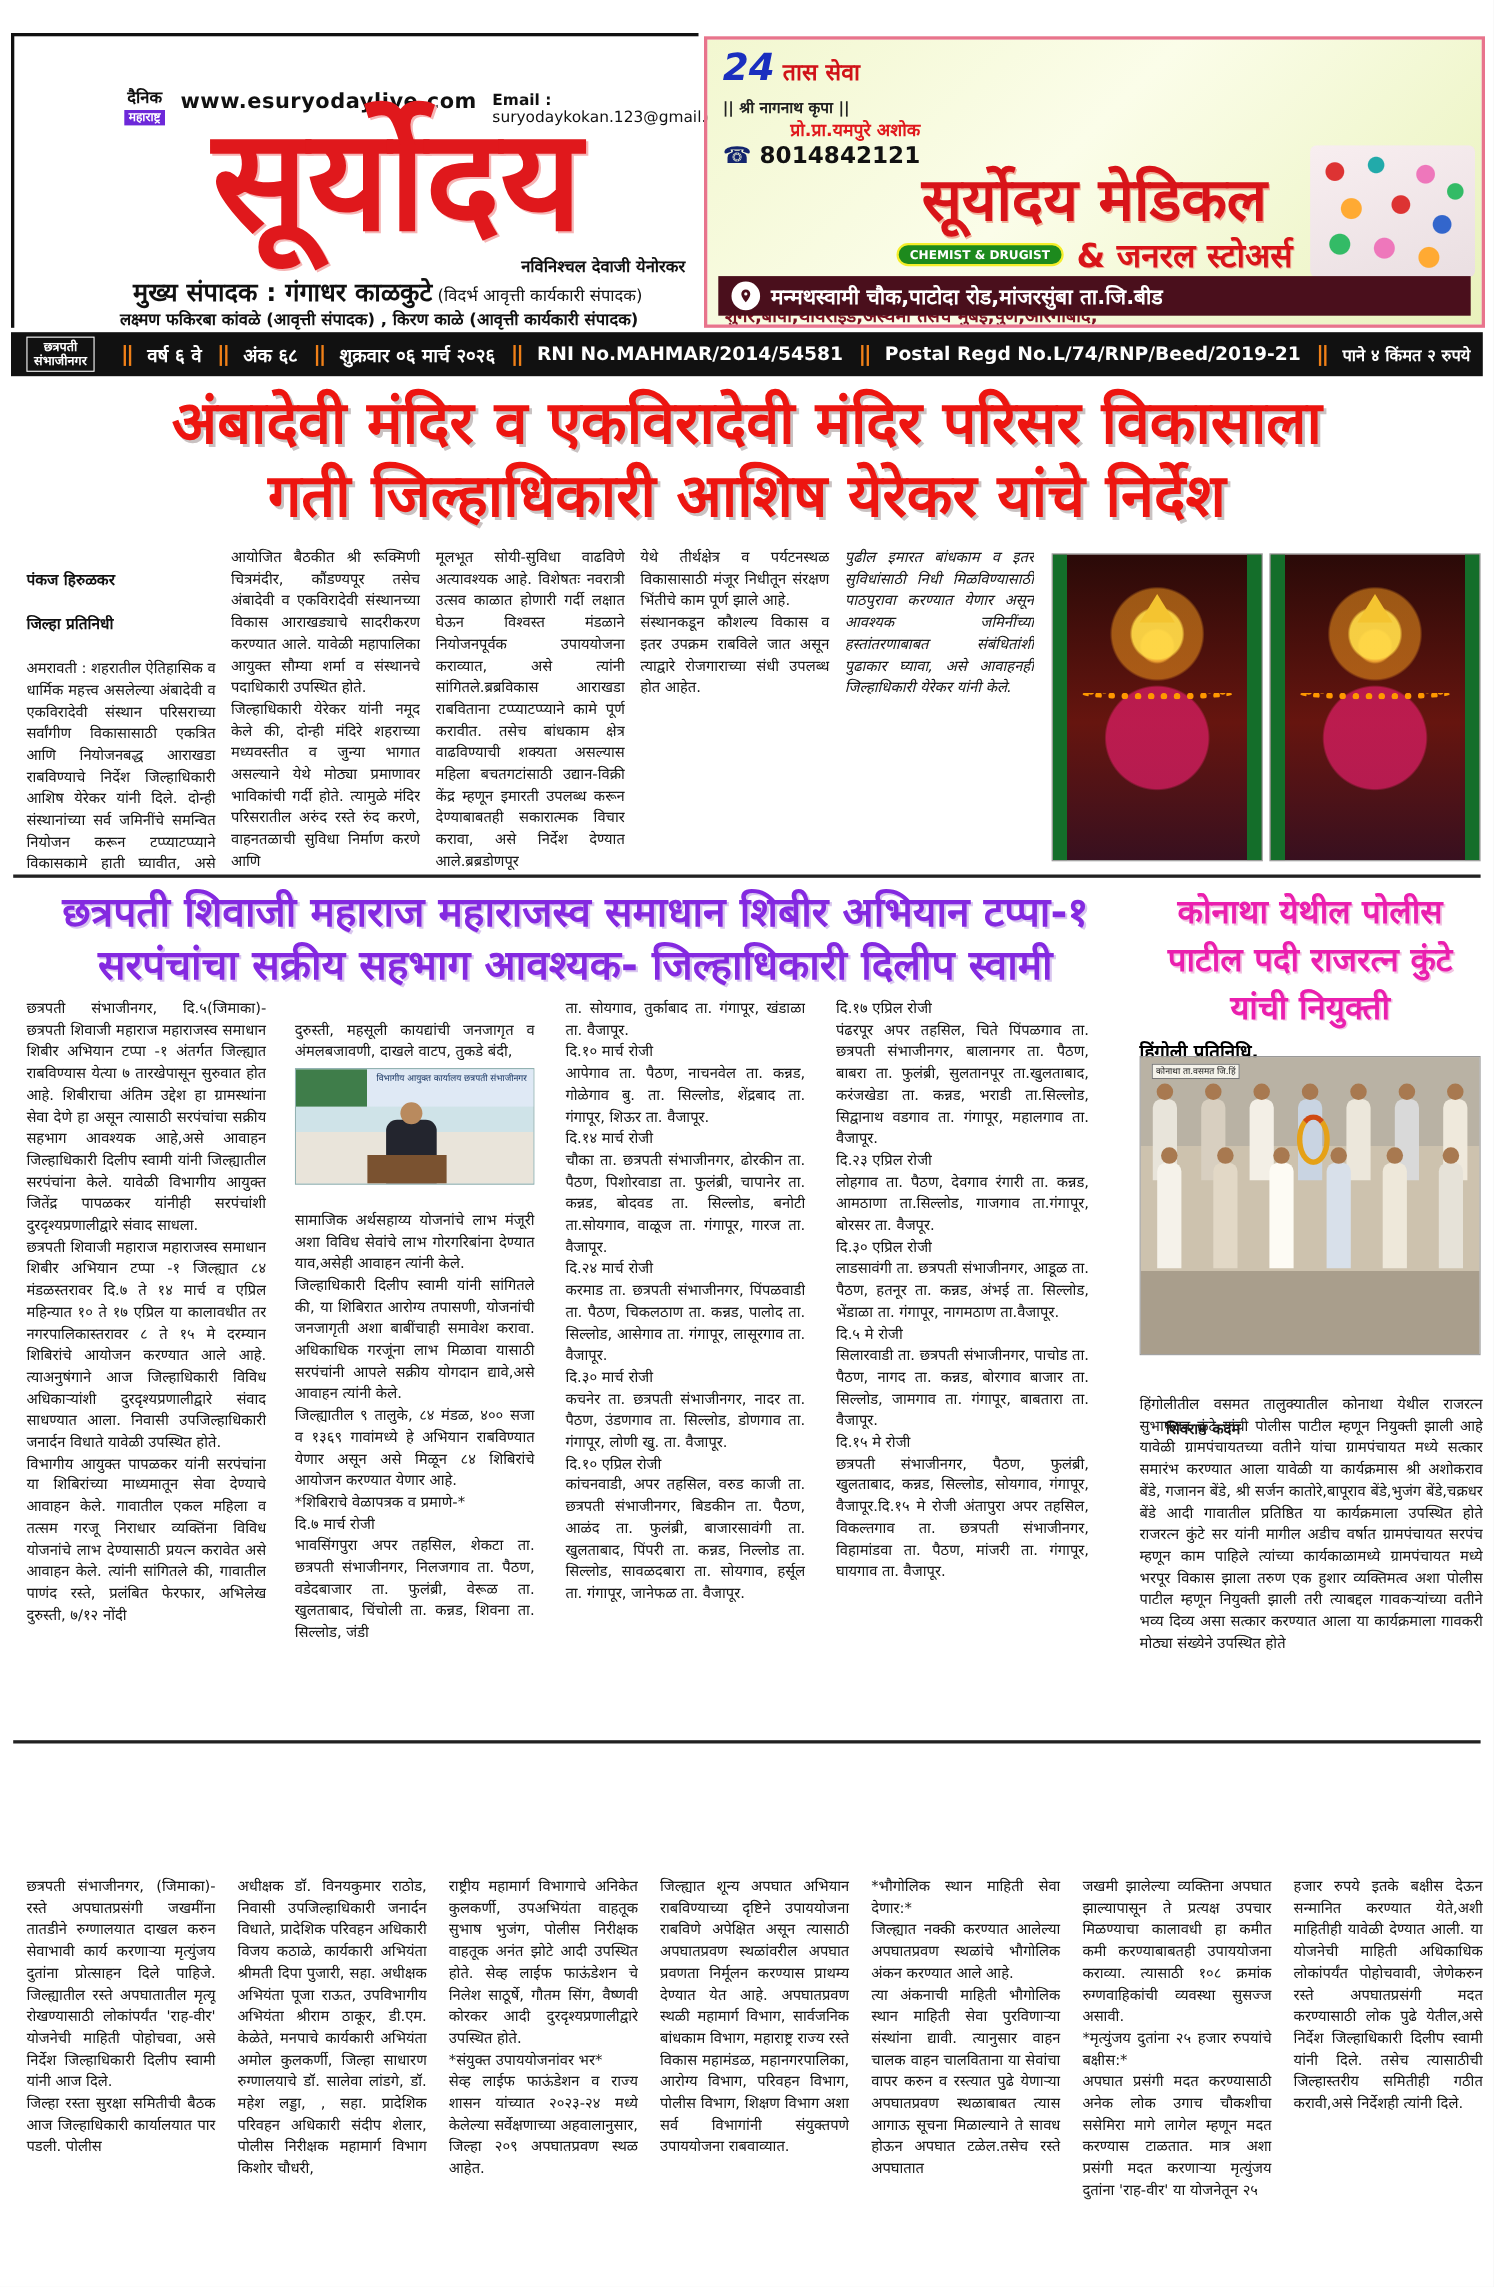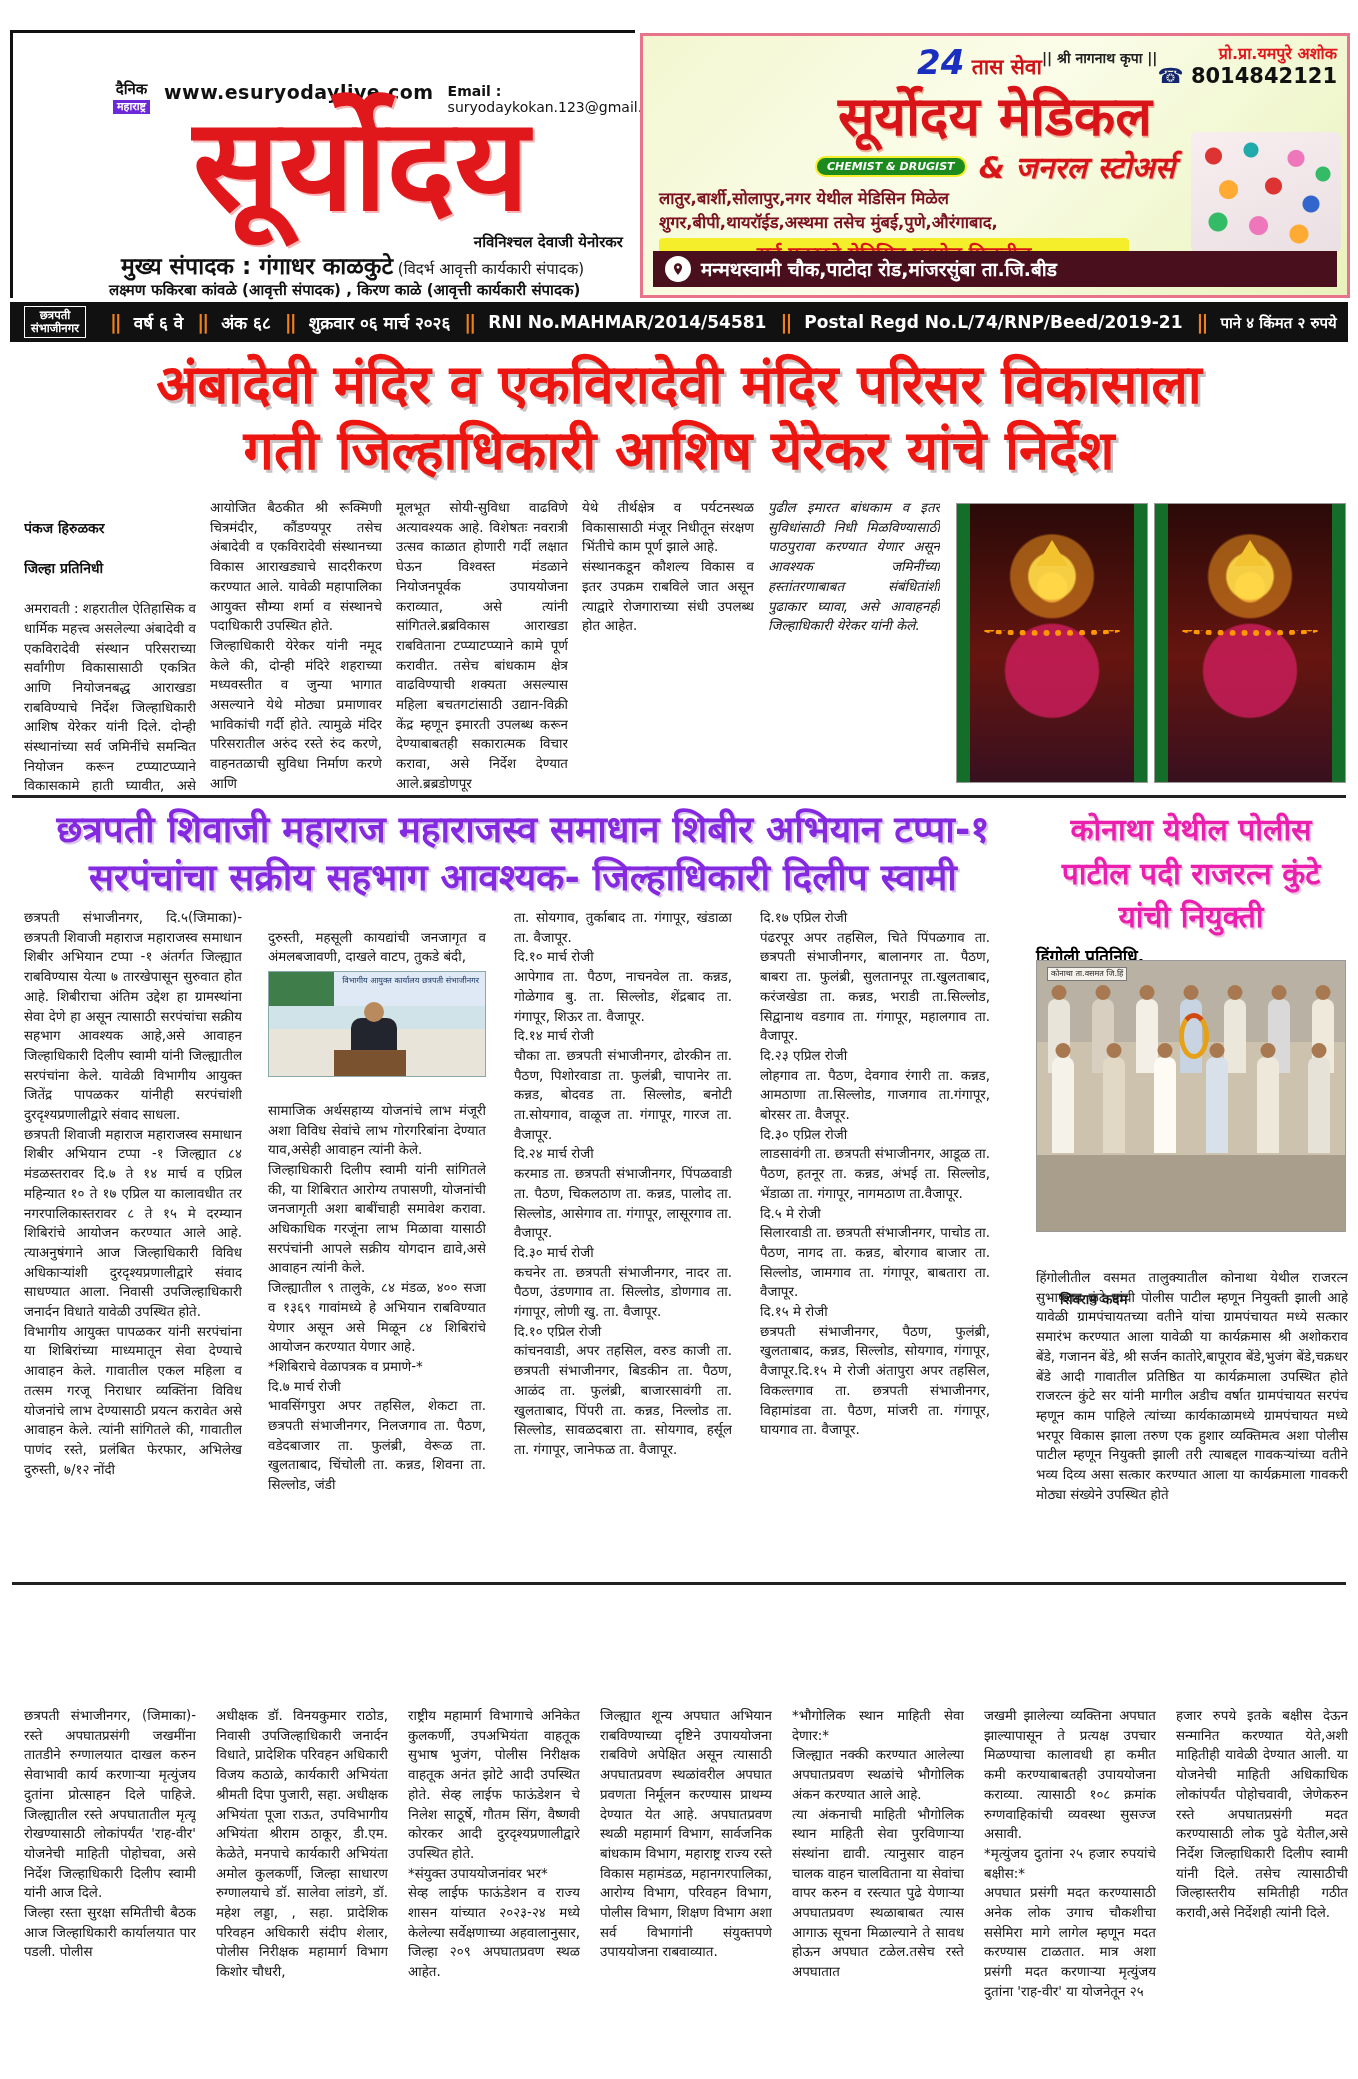--- a/index.html
+++ b/index.html
@@ -15,30 +15,30 @@
   .email-line { font-size:14px; color:#111; padding-top:2px; }
   .email-line b { font-weight:bold; }
   .logo { position:absolute; left:78px; top:52px; width:540px; text-align:center; font-size:128px; font-weight:bold; color:#e0181c; line-height:1.25; text-shadow:2px 2px 0 #f5b5b5; }
   .exec-editor { position:absolute; right:12px; top:198px; font-size:15px; font-weight:bold; color:#111; }
   .chief-editor { position:absolute; left:108px; top:216px; width:510px; font-size:15px; color:#111; white-space:nowrap; }
   .chief-editor .big { font-size:23px; font-weight:bold; }
   .editors-line { position:absolute; left:96px; top:246px; width:530px; font-size:15px; font-weight:bold; color:#111; white-space:nowrap; }
 
   
   .ad { position:absolute; left:640px; top:33px; width:710px; height:265px; border:3px solid #e8748c; background:linear-gradient(135deg,#f2f7d0 0%,#fbfde9 45%,#e9f2bc 100%); overflow:hidden; }
-  .ad-row1 { display:flex; justify-content:flex-end; align-items:flex-start; padding:6px 10px 0 14px; }
+  .ad-row1 { display:flex; justify-content:flex-end; align-items:flex-start; padding:6px 10px 0 14px;flex-direction:column; }
   .ad-service { font-size:21px; font-weight:bold; color:#d01218; }
   .ad-service .n24 { font-size:34px; color:#1a2fbf; font-style:italic; }
   .ad-blessing { font-size:14px; font-weight:bold; color:#222; padding-top:6px; }
   .ad-right { text-align:right; }
   .ad-prop { font-size:16px; font-weight:bold; color:#e0181c; }
   .ad-phone { font-size:21px; font-weight:bold; color:#111; }
   .ad-phone .ph-ic { color:#13256e; }
   .ad-title { text-align:center; font-size:54px; font-weight:bold; color:#d81419; line-height:1.0; margin-top:2px; text-shadow:1px 2px 0 #f0b09a; }
-  .ad-row2 { display:flex; justify-content:center; align-items:center; gap:12px; margin-top:2px;font-style:italic; }
+  .ad-row2 { display:flex; justify-content:center; align-items:center; gap:12px; margin-top:2px; }
   .ad-badge { background:#1d8a1d; color:#fff; font-size:11px; font-weight:bold; border:2px solid #f5ee2a; border-radius:12px; padding:2px 10px; }
   .ad-subtitle { font-size:30px; font-weight:bold; color:#d81419; text-shadow:1px 1px 0 #f0b09a; }
   .ad-line { text-align:left; padding-left:16px; font-size:16.5px; font-weight:bold; color:#7a1020; line-height:1.45; }
   .ad-banner { margin:3px 14px 0 16px; width:470px; background:#f5ee2a; color:#d81419; font-size:20px; font-weight:bold; text-align:center; border-radius:4px; padding:2px 0; }
   .ad-address { position:absolute; left:10px; right:10px; bottom:8px; background:#4a0f1c; color:#fff; font-size:19px; font-weight:bold; display:flex; align-items:center; gap:10px; padding:5px 12px; }
   .pin-circle { width:26px; height:26px; border-radius:50%; background:#fff; display:flex; align-items:center; justify-content:center; flex:0 0 auto; }
   .pills { position:absolute; right:6px; top:96px; width:150px; height:120px; border-radius:6px;
     background:
       radial-gradient(circle at 15% 20%, #d33 0 8px, transparent 9px),
       radial-gradient(circle at 40% 15%, #2aa 0 7px, transparent 8px),

